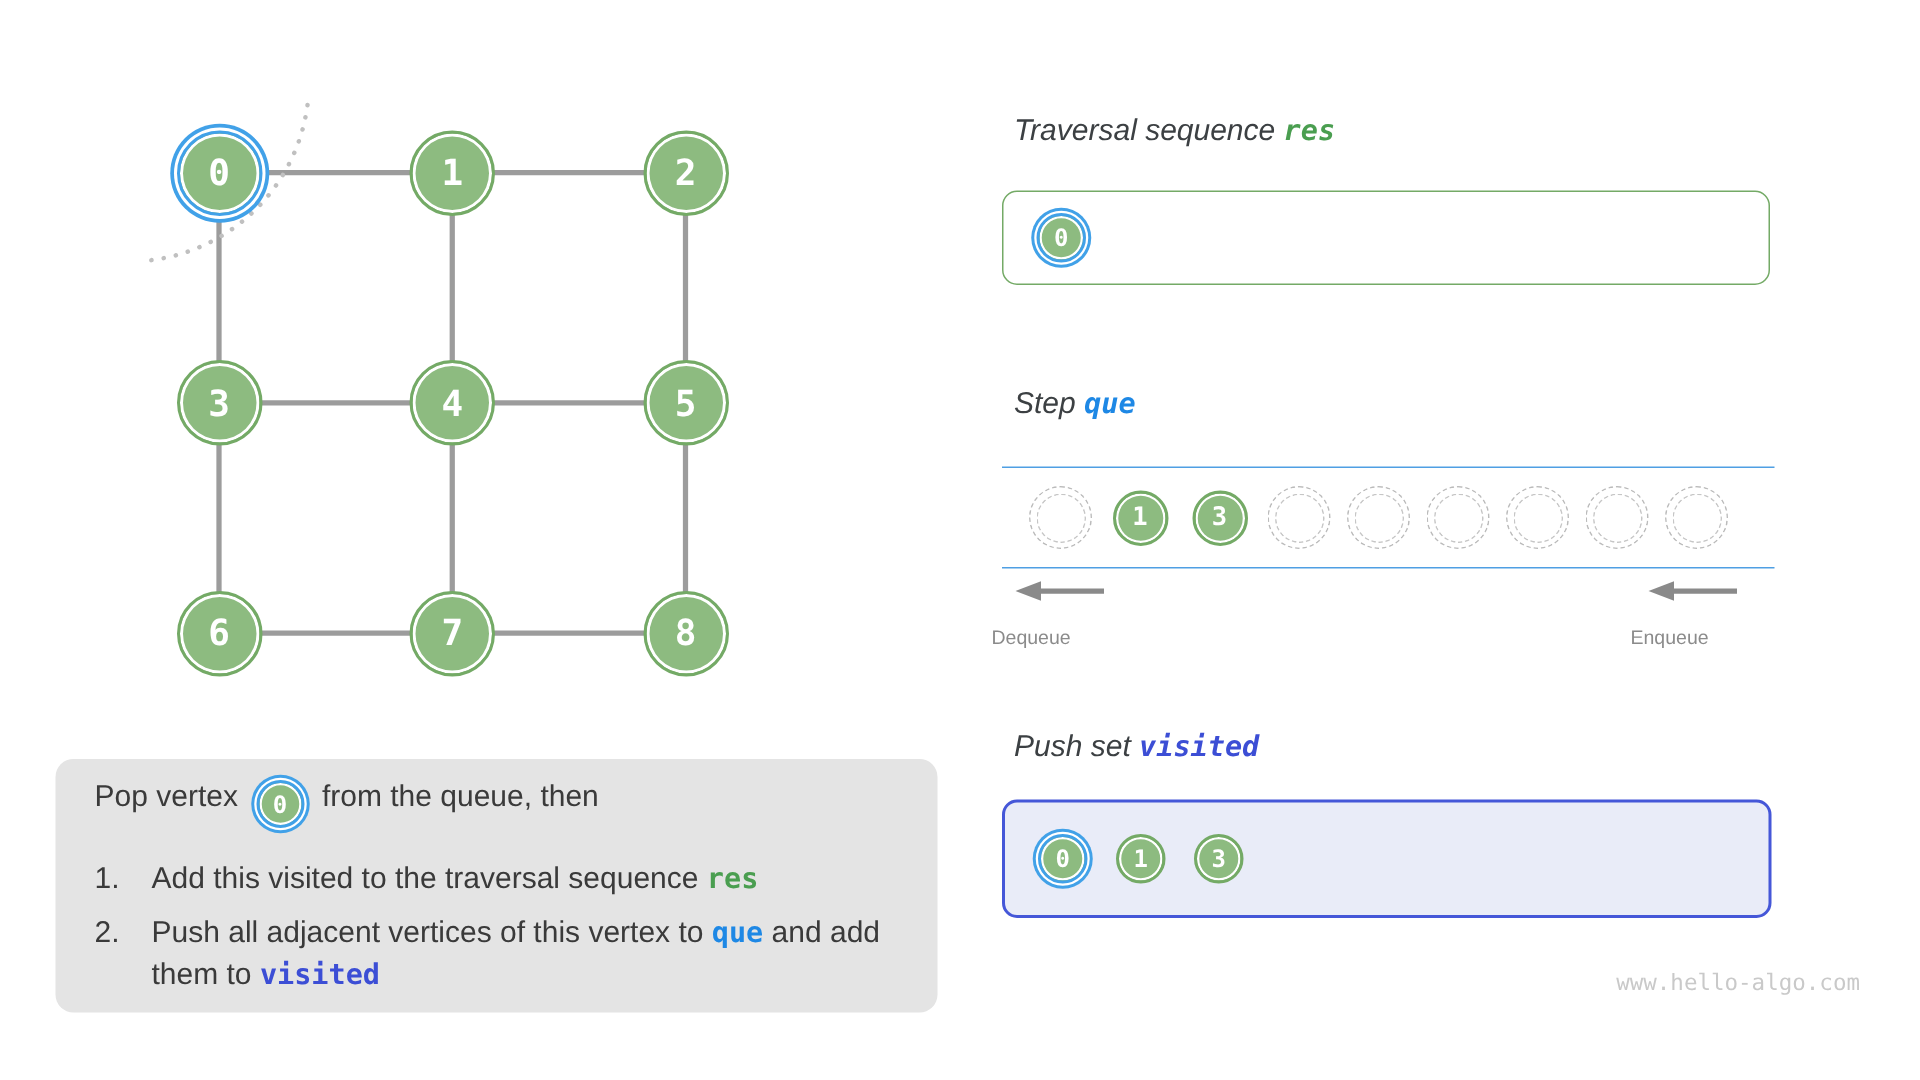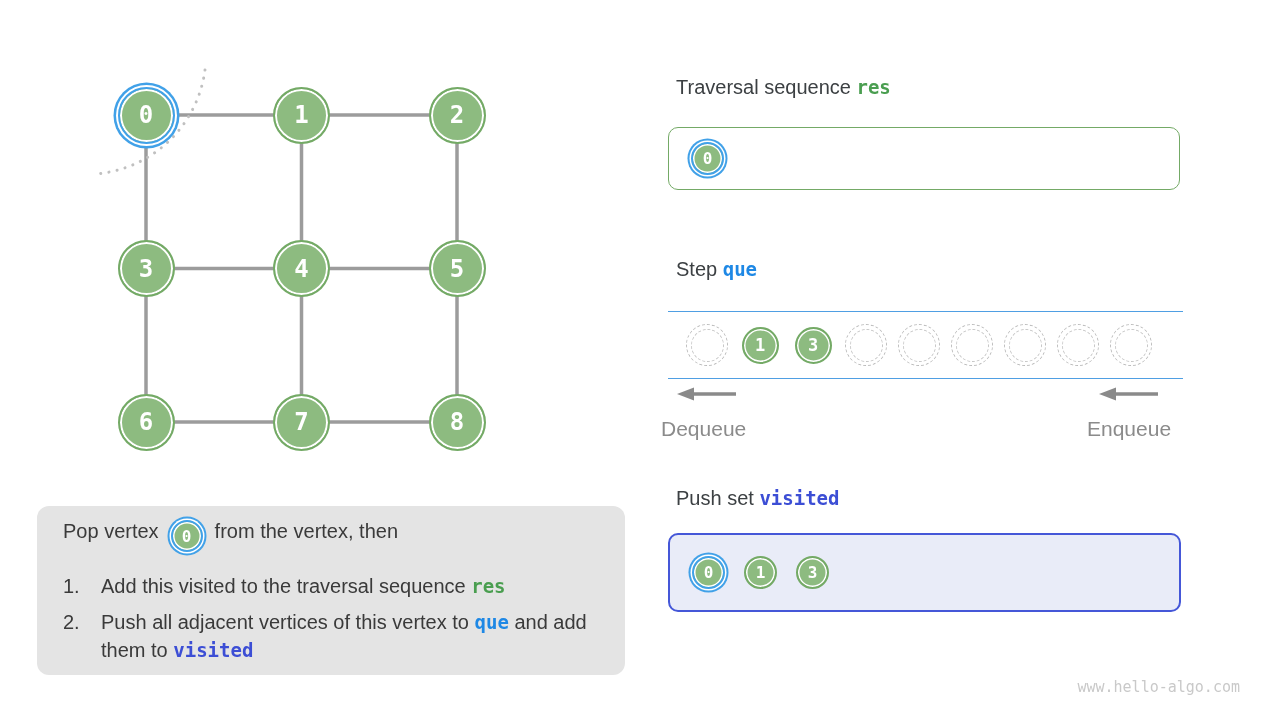--- a/index.html
+++ b/index.html
@@ -38,21 +38,21 @@
     color:#fff;font:700 16px "DejaVu Sans Mono",monospace;flex:0 0 auto;}
   .instr-list{list-style:none;}
   .instr-list li{position:relative;padding-left:38px;line-height:28px;margin-bottom:8px;}
   .instr-list .num{position:absolute;left:0;top:0;}
   code{font-family:"DejaVu Sans Mono",monospace;font-weight:700;font-size:0.95em;}
   .code-green{color:var(--code-green);}
   .code-blue{color:var(--code-blue);}
   .code-indigo{color:var(--code-indigo);}
 
   
-  .panel-title{position:absolute;left:676px;font-size:20px;color:var(--text-dark);}
+  .panel-title{position:absolute;left:676px;font-size:20px;color:var(--text-dark);font-style:italic;}
   .panel-title code{font-size:19px;}
 
   .res-box{position:absolute;left:668px;top:127px;width:512px;height:63px;
     border:1.5px solid var(--green-border);border-radius:10px;background:#fff;
     display:flex;align-items:center;padding-left:22px;gap:18px;}
 
   .chip{display:flex;align-items:center;justify-content:center;flex:0 0 auto;
     width:33px;height:33px;border-radius:50%;
     background:var(--green-fill);border:2px solid var(--green-border);
     box-shadow:inset 0 0 0 1.5px #fff;
@@ -63,31 +63,31 @@
   .queue-lane{position:absolute;left:668px;top:311px;width:515px;height:68px;
     border-top:1.5px solid var(--queue-line);border-bottom:1.5px solid var(--queue-line);
     display:flex;align-items:center;padding-left:18px;gap:11px;}
   .slot{width:42px;height:42px;border-radius:50%;flex:0 0 auto;
     display:flex;align-items:center;justify-content:center;}
   .slot.empty{border:1.5px dashed #bbb;}
   .slot.empty .inner{width:33px;height:33px;border-radius:50%;border:1px dashed #c6c6c6;}
   .qchip{width:37px;height:37px;font-size:17px;}
 
   .arrow-icon{position:absolute;top:386px;}
-  .lane-label{position:absolute;top:417px;font-size:21px;color:var(--gray-label);}
+  .lane-label{position:absolute;top:417px;font-size:13px;color:var(--gray-label);}
 
   .visited-box{position:absolute;left:668px;top:533px;width:513px;height:79px;
     border:2px solid var(--visited-border);border-radius:10px;background:var(--visited-bg);
     display:flex;align-items:center;padding-left:22px;gap:19px;}
 
   .step-btn{position:absolute;left:908px;top:645px;width:147px;height:50px;
     background:var(--step-bg);border:1.5px solid var(--step-border);border-radius:8px;
     display:flex;align-items:center;justify-content:center;
     font:700 23px "DejaVu Sans Mono",monospace;color:var(--step-text);cursor:pointer;}
-  .watermark{position:absolute;right:40px;top:678px;
+  .watermark{position:absolute;right:40px;top:646px;
     font:400 15px "DejaVu Sans Mono",monospace;color:var(--watermark);}
 </style>
 </head>
 <body>
 
 <div class="stage">
 
   <div class="graph">
     <svg width="640" height="490">
       <g id="edge-layer">
@@ -116,21 +116,21 @@
         <div class="vertex" style="left: 117.5px; top: 393.5px;">6</div>
         <div class="vertex" style="left: 273px; top: 393.5px;">7</div>
         <div class="vertex" style="left: 428.5px; top: 393.5px;">8</div>
       </div>
   </div>
 
   <div class="instruction">
     <div class="instr-intro" id="instr-intro">
         <span>Pop vertex</span>
         <span class="badge-chip">0</span>
-        <span>from the vertex, then</span>
+        <span>from the queue, then</span>
       </div>
     <ol class="instr-list" id="instr-list">
         <li><span class="num">1.</span><span>Add this visited to the traversal sequence </span><span class="code-green" style="font-family: &quot;DejaVu Sans Mono&quot;, monospace; font-weight: 700; font-size: 0.95em;">res</span></li>
         <li><span class="num">2.</span><span>Push all adjacent vertices of this vertex to </span><span class="code-blue" style="font-family: &quot;DejaVu Sans Mono&quot;, monospace; font-weight: 700; font-size: 0.95em;">que</span><span> and add them to </span><span class="code-indigo" style="font-family: &quot;DejaVu Sans Mono&quot;, monospace; font-weight: 700; font-size: 0.95em;">visited</span></li>
       </ol>
   </div>
 
   <div class="panel-title" style="top:76px;">
     <span>Traversal sequence</span>
     <code class="code-green">res</code>

